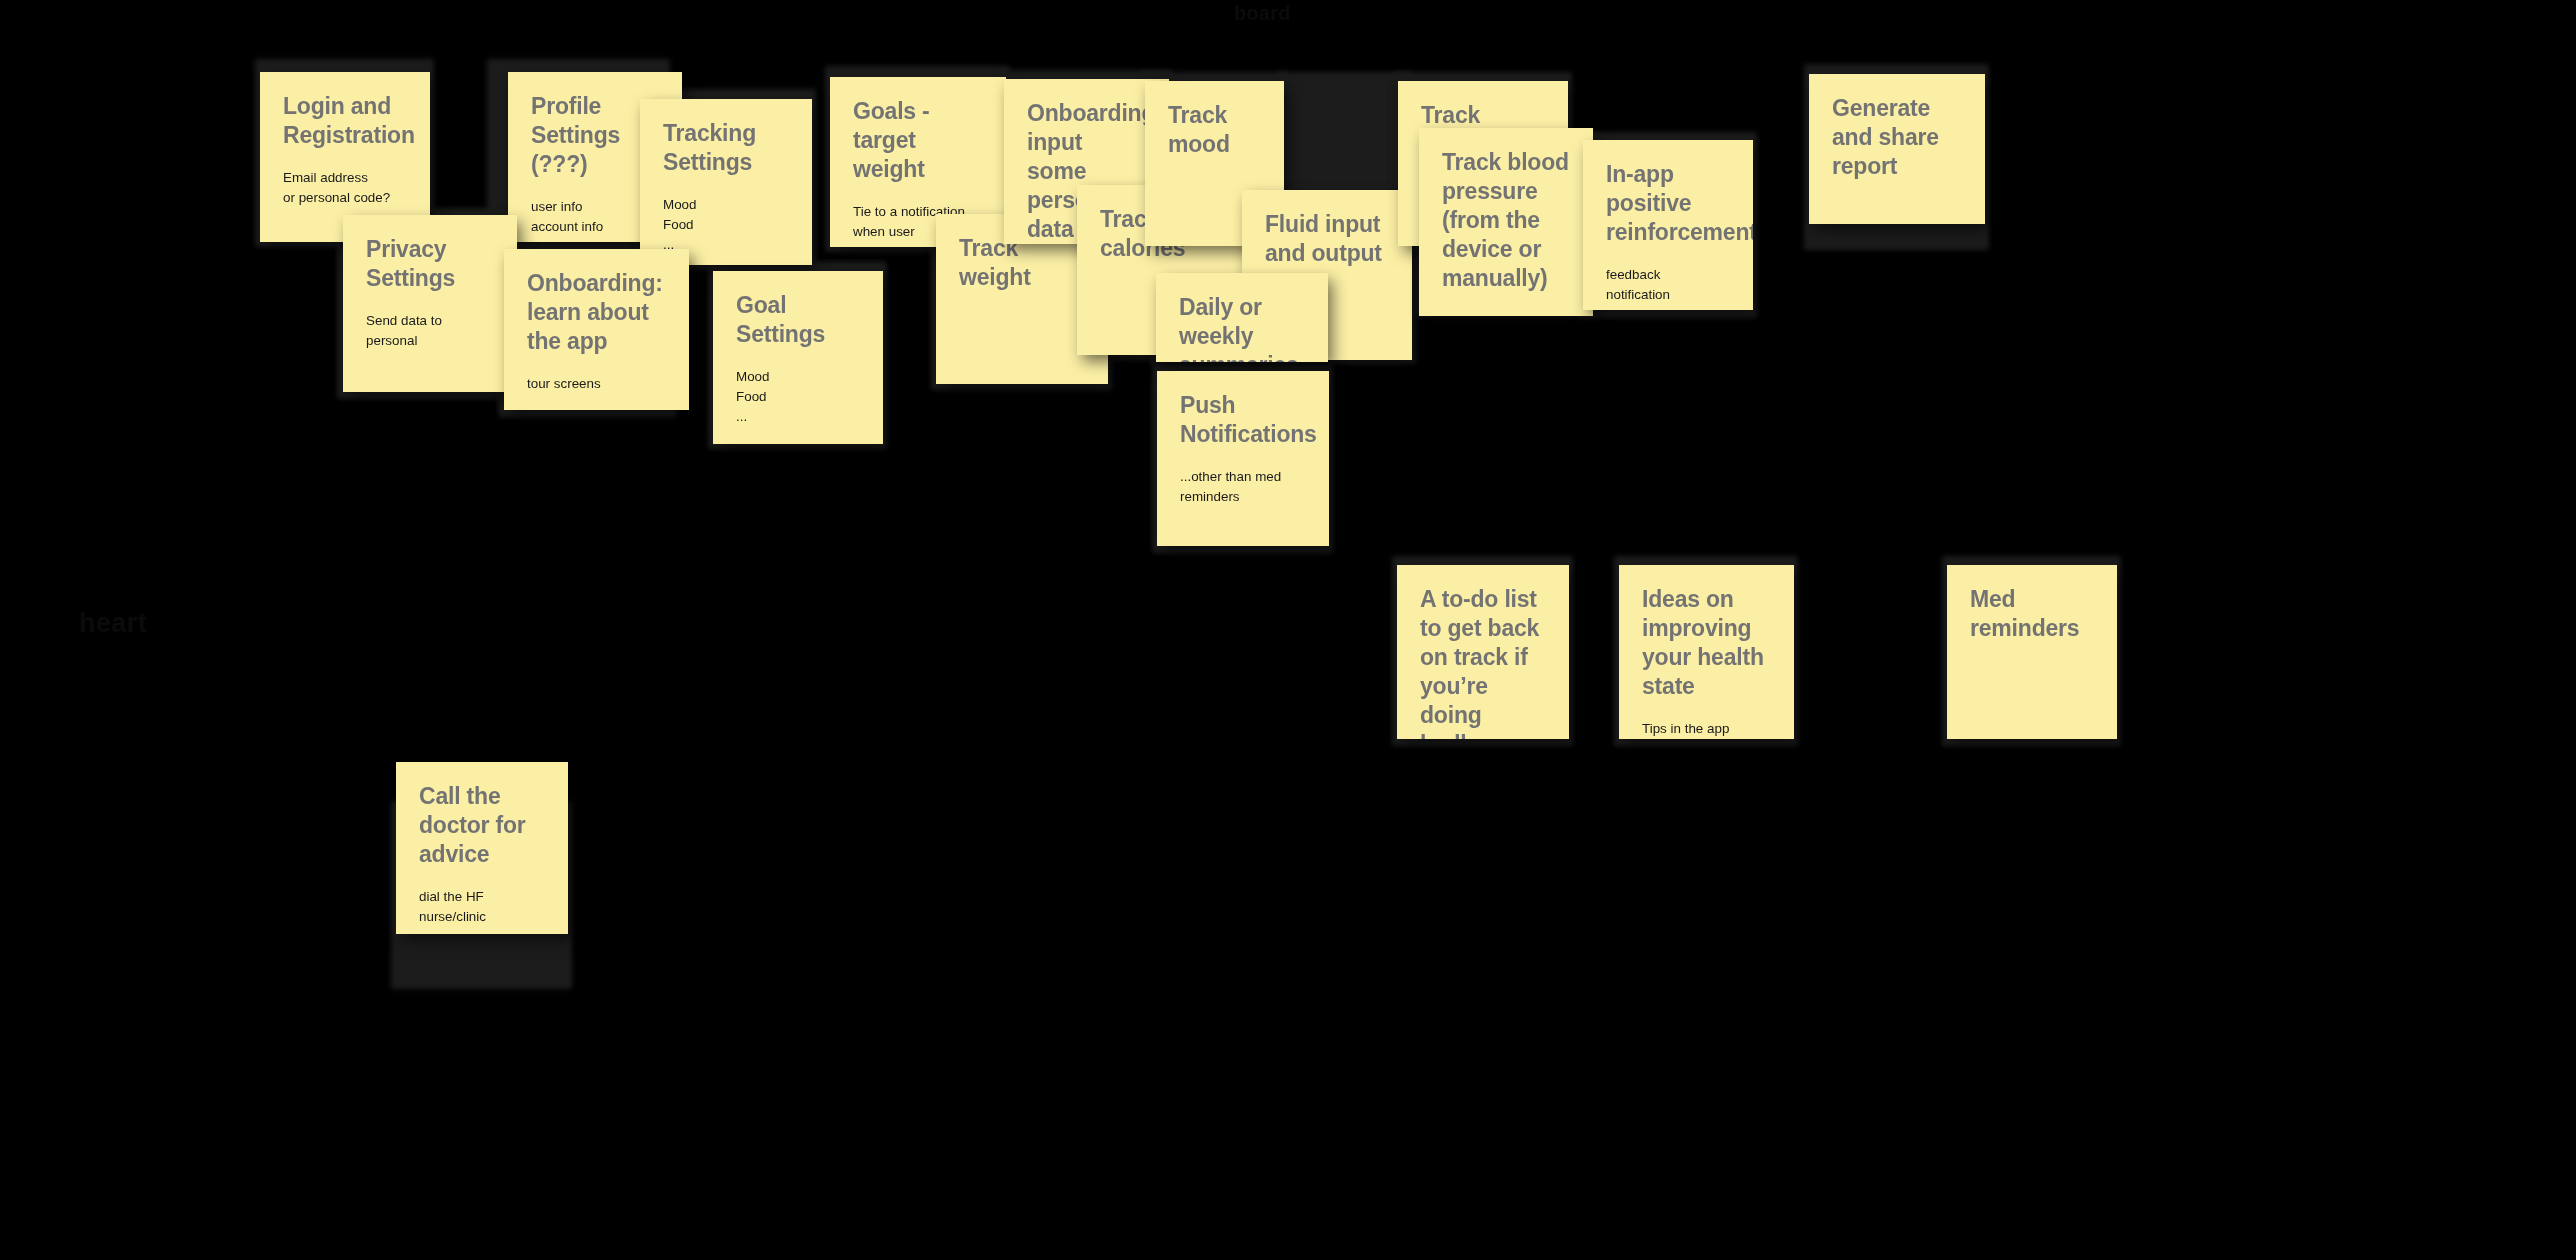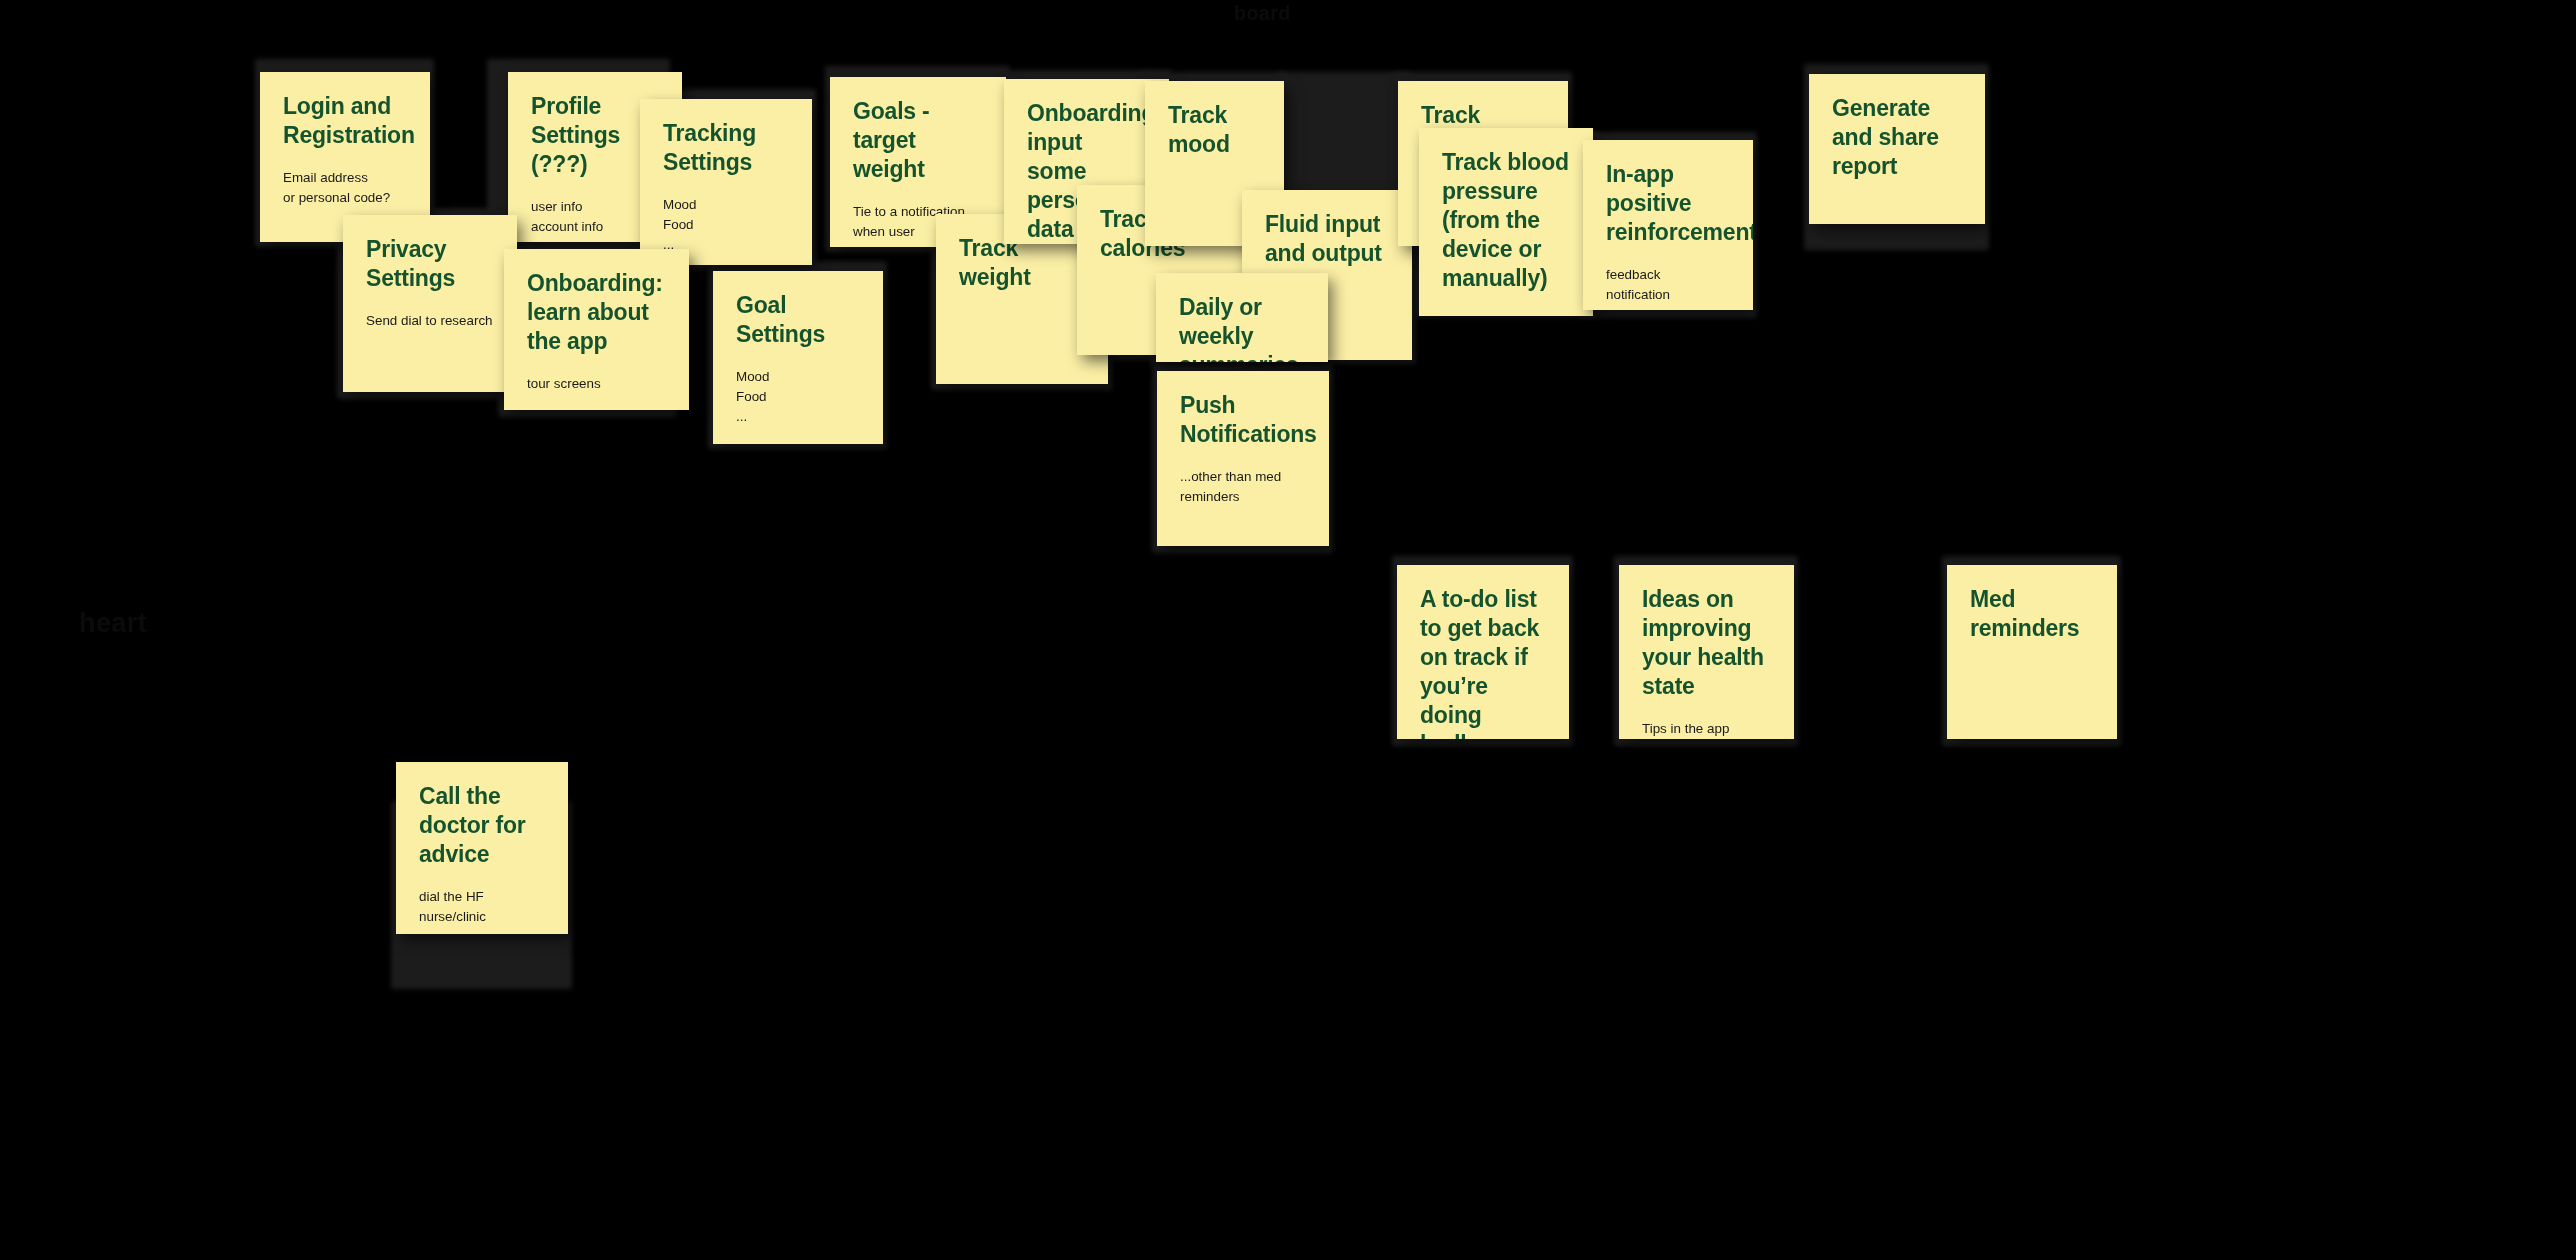--- a/index.html
+++ b/index.html
@@ -44,21 +44,21 @@
     position: absolute;
     background: #1c1c1c;
     border-radius: 2.7px;
     filter: blur(2.7px);
   }
 
   .note-title {
     font-size: 23px;
     line-height: 1.26;
     font-weight: bold;
-    color: #14532d;
+    color: #737373;
     margin: 0 0 18px 0;
     letter-spacing: -0.2px;
   }
   .note-title.tight { margin-bottom: 14.3px; }
 
   .note-body {
     font-size: 13.4px;
     line-height: 1.5;
     color: #1a1a1a;
     margin: 0;
@@ -102,21 +102,21 @@
     <div class="note" style="left: 493px; top: 72px; width: 174px; height: 170px; background: rgb(251, 239, 165); margin-left: 15px;">
       <div class="note-title">Profile Settings (???)</div>
       <div class="note-body">user info
 account info
 
 email credentials? or unicque
 access code login?</div>
     </div>
     <div class="note" style="left: 343px; top: 215px; width: 174px; height: 177px; background: rgb(251, 239, 165);">
       <div class="note-title">Privacy Settings</div>
-      <div class="note-body">Send dial to research</div>
+      <div class="note-body">Send data to personal</div>
     </div>
     <div class="note" style="left: 640px; top: 99px; width: 172px; height: 166px; background: rgb(251, 239, 165);">
       <div class="note-title">Tracking Settings</div>
       <div class="note-body">Mood
 Food
 ...</div>
     </div>
     <div class="note" style="left: 504px; top: 249px; width: 185px; height: 161px; background: rgb(251, 239, 165);">
       <div class="note-title">Onboarding: learn about the app</div>
       <div class="note-body">tour screens</div>

